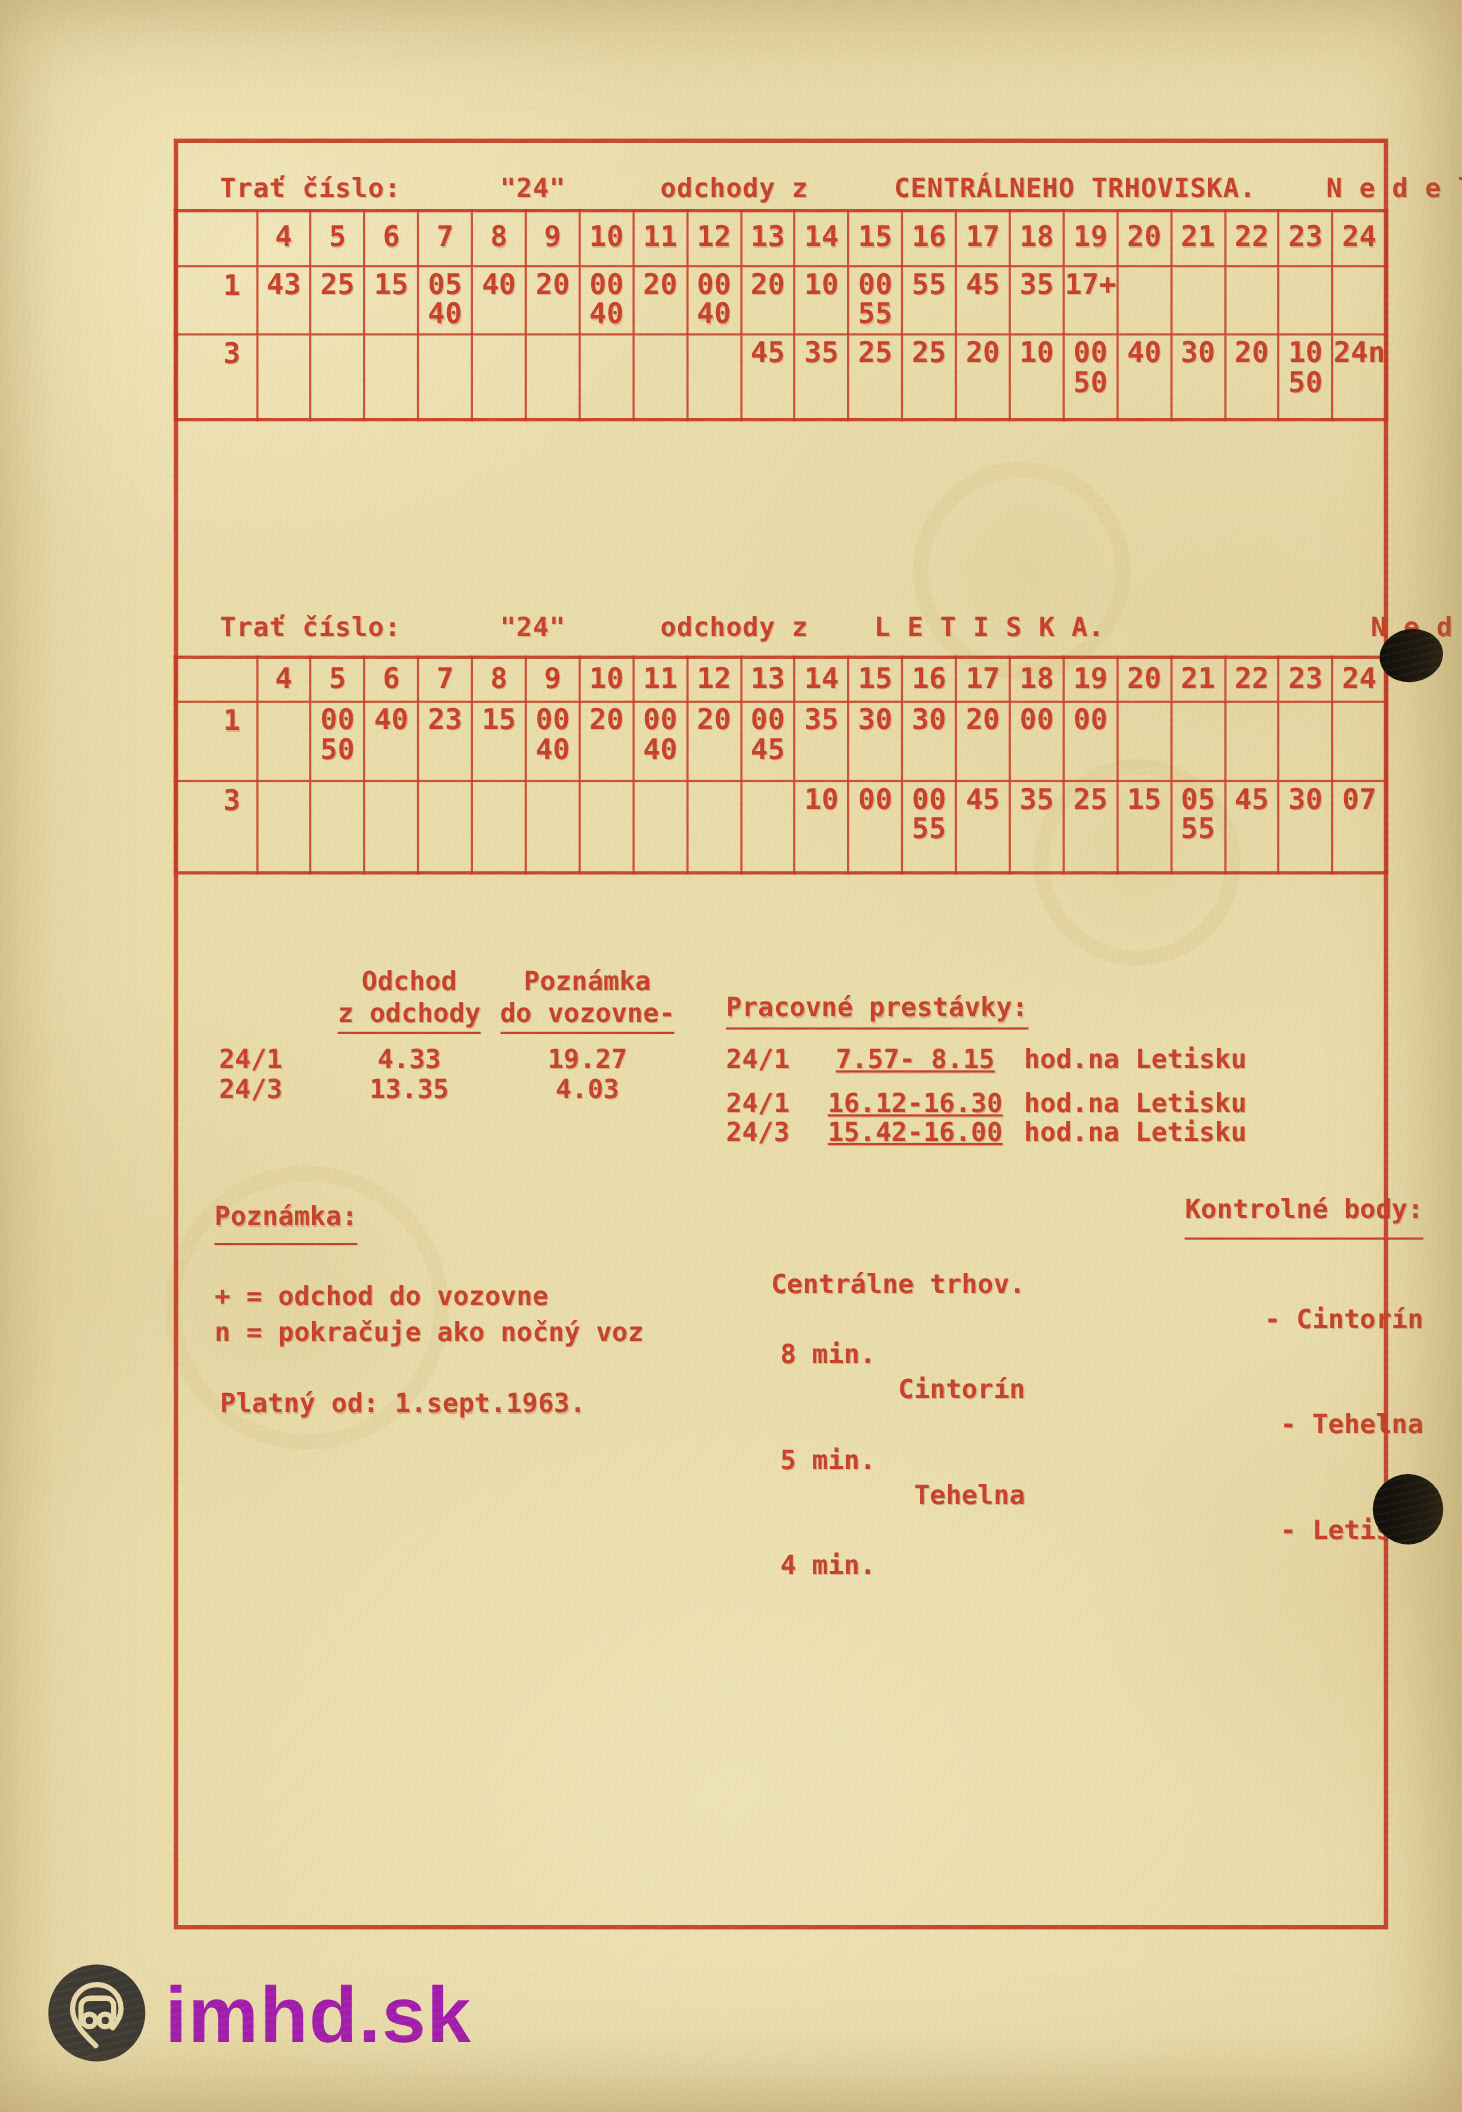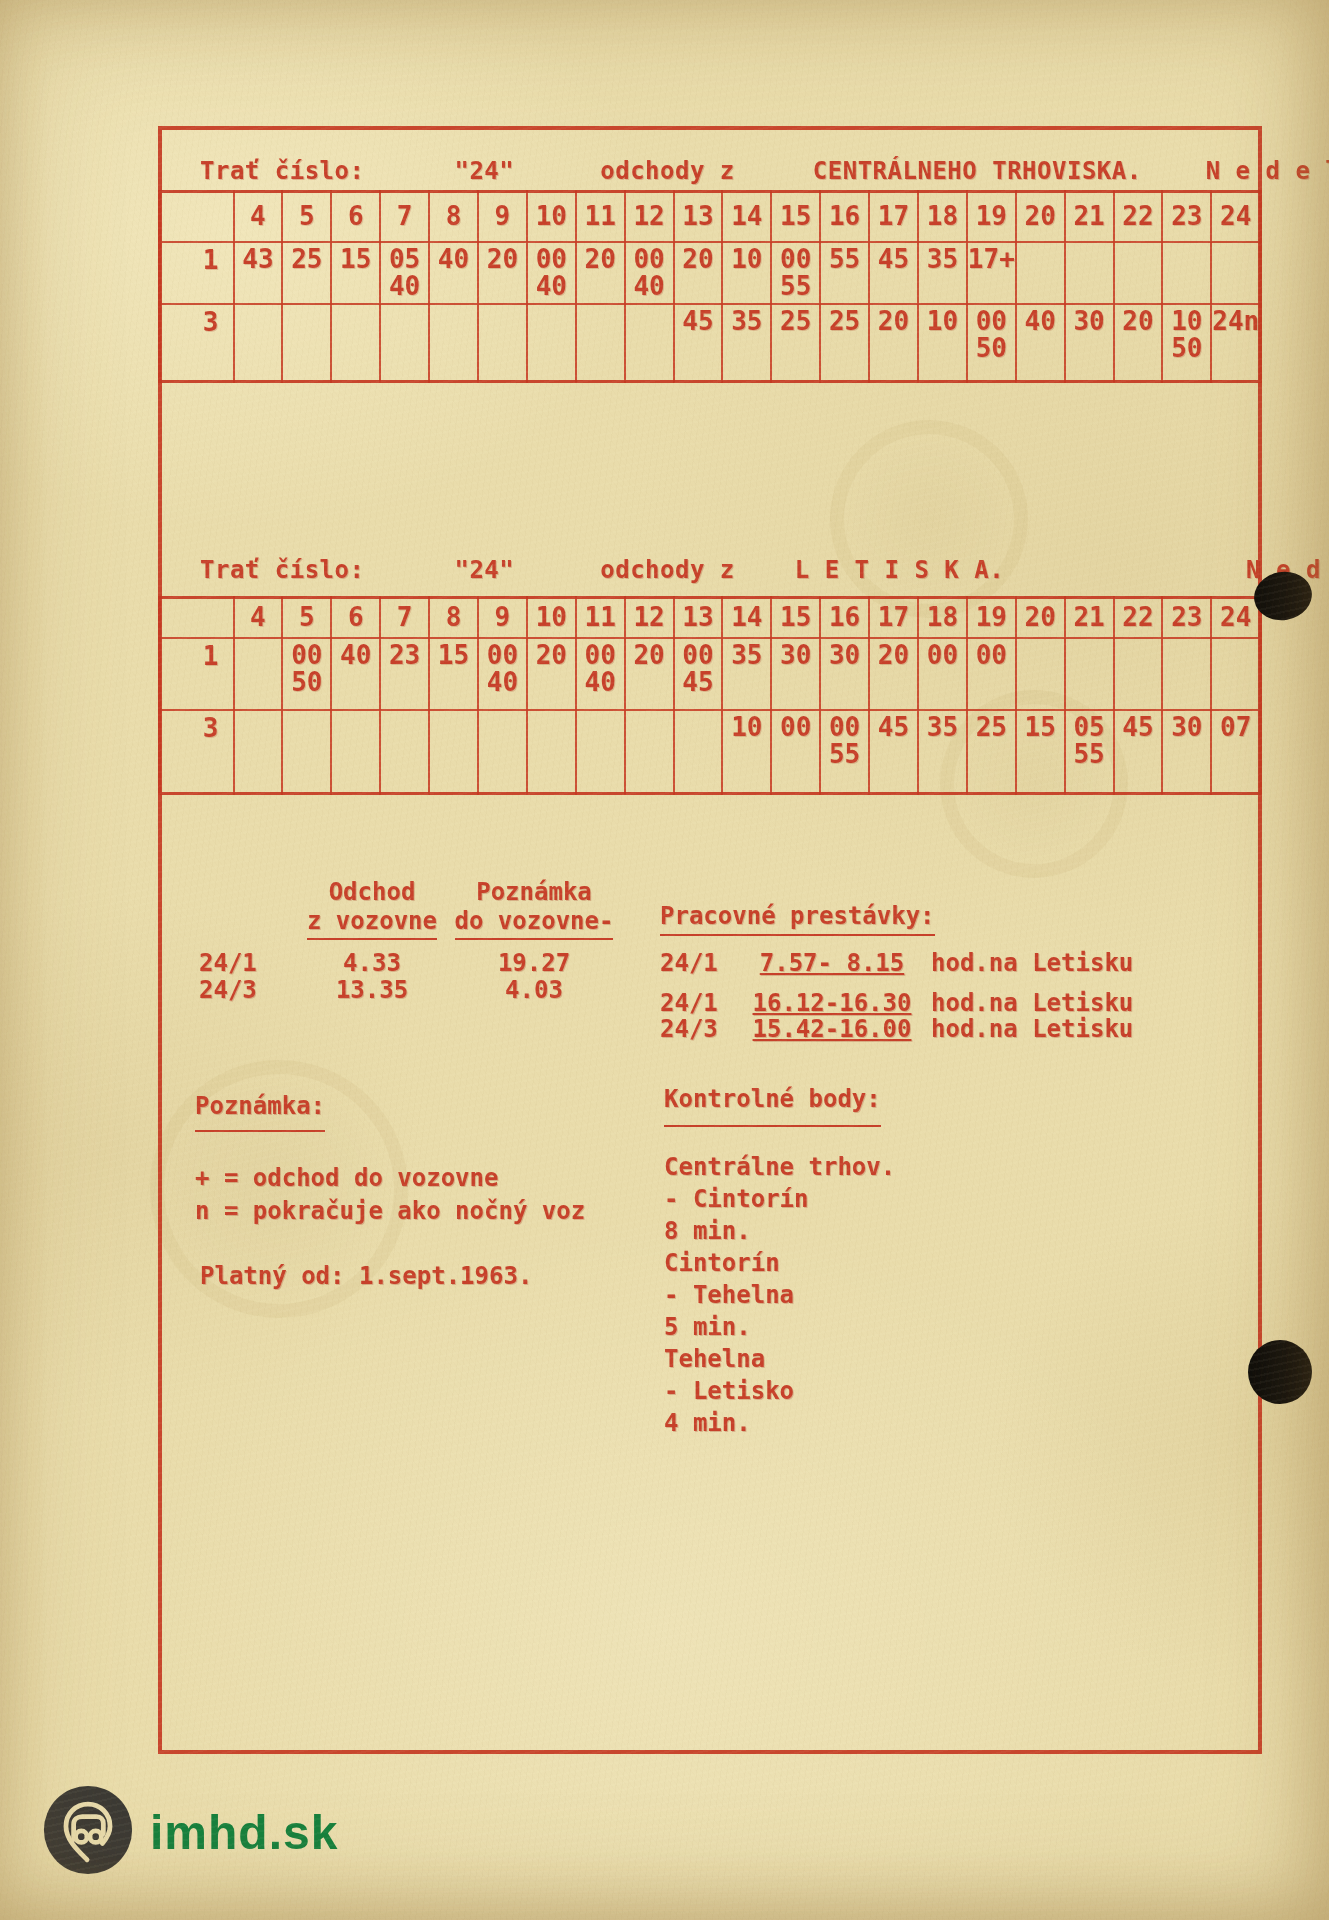--- a/index.html
+++ b/index.html
@@ -68,21 +68,21 @@
   #breaks-rows{margin-top:14px;}
   .b-row{display:flex;line-height:26px;}
   .b-row.gap{margin-top:14px;}
   .b-label{width:88px;}
   .b-time{width:168px;text-align:center;white-space:pre;text-decoration:underline;}
   .b-note{margin-left:15px;white-space:pre;}
 
   #notes{left:195px;top:1092px;}
   #notes-lines{margin-top:30px;line-height:33px;}
 
-  #control{left:664px;top:1085px;width:594px;}
+  #control{left:700px;top:1085px;width:594px;text-align:right;}
   #control .sec-title{padding-bottom:12px;}
   #control-rows{margin-top:24px;}
   .k-row{display:flex;line-height:32px;flex-direction:column;}
   .k-from{width:232px;white-space:pre;}
   .k-to{flex:1;white-space:pre;}
   .k-time{width:96px;white-space:pre;}
 
   #valid{left:200px;top:1262px;}
 
   .hole{position:absolute;background:#0e0d0b;border-radius:50%;}
@@ -91,21 +91,21 @@
 
   .ghost{position:absolute;border-radius:50%;pointer-events:none;
     border:14px solid rgba(190,168,110,.13);
     background:radial-gradient(circle, rgba(195,175,115,.10), transparent 70%);}
   #g1{left:830px;top:420px;width:170px;height:170px;}
   #g2{left:940px;top:690px;width:160px;height:160px;}
   #g3{left:150px;top:1060px;width:230px;height:230px;}
 
   #logo{position:absolute;left:42px;top:1784px;display:flex;align-items:center;gap:16px;}
   #logo .site{font-family:"Liberation Sans","DejaVu Sans",sans-serif;font-weight:bold;
-    font-size:48px;color:#15803d;letter-spacing:1px;}
+    font-size:72px;color:#a21caf;letter-spacing:1px;}
 </style>
 </head>
 <body>
 
 <div class="page">
   <div class="paper-tex"></div>
 
   <div class="ghost" id="g1"></div>
   <div class="ghost" id="g2"></div>
   <div class="ghost" id="g3"></div>
@@ -344,21 +344,21 @@
           <td>07</td>
         </tr>
       </tbody>
     </table>
 
   <div class="sec ink" id="depot">
     <div class="d-row">
       <span class="d-label"></span>
       <span class="d-col d-head">
         <span class="line">Odchod</span>
-        <span class="line"><span class="u2">z vozovne</span></span>
+        <span class="line"><span class="u2">z odchody</span></span>
       </span>
       <span class="d-col d-head">
         <span class="line">Poznámka</span>
         <span class="line"><span class="u2">do vozovne-</span></span>
       </span>
     </div>
     <div id="depot-rows">
         <div class="d-row">
           <span class="d-label">24/1</span>
           <span class="d-col">4.33</span>

